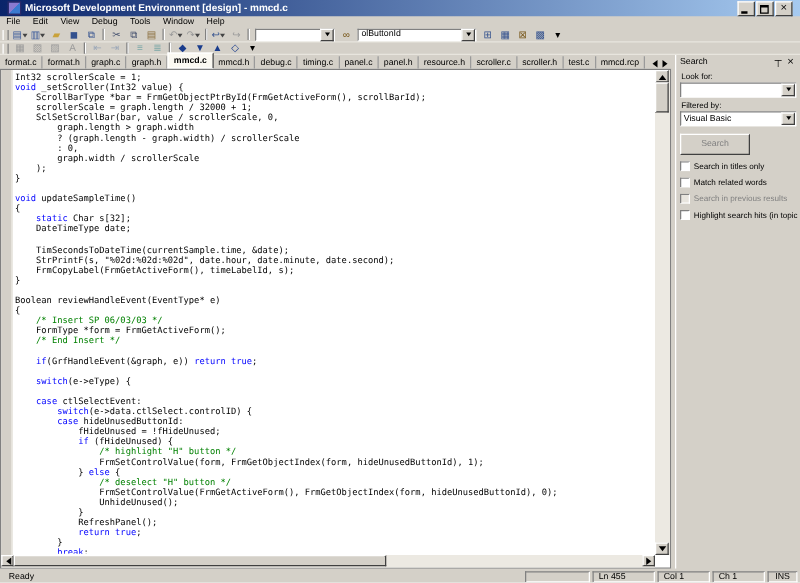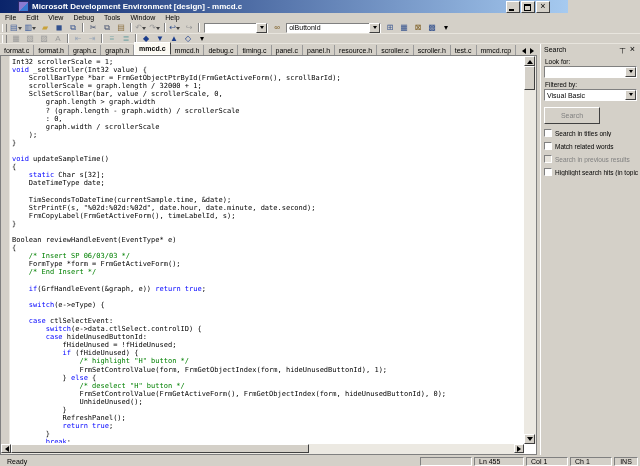--- a/index.html
+++ b/index.html
@@ -2,23 +2,23 @@
 <html><head>
 <meta charset="utf-8">
 <style>
   html,body{margin:0;padding:0}
   body{
     width:640px;height:466px;position:relative;overflow:hidden;
     background:#d4d0c8;font-family:"Liberation Sans",sans-serif;
     -webkit-font-smoothing:none;
   }
   
-  #titlebar{position:absolute;left:0;top:0;width:568px;height:13px;
+  #titlebar{position:absolute;left:0;top:0;width:640px;height:13px;
     background:linear-gradient(to right,#0a246a,#a6caf0);
-    display:flex;align-items:center;padding:0 18px;box-sizing:border-box;color:#fff}
+    display:flex;align-items:center;padding:0 6px;box-sizing:border-box;color:#fff}
   #app-icon{width:9px;height:9px;flex:none;
     background:linear-gradient(135deg,#8a7ad0 0 50%,#3a7ad0 50% 100%);border:1px solid #2a2a6a}
   #title-text{font-size:8px;font-weight:bold;margin-left:3px;flex:1;white-space:nowrap;overflow:hidden}
   .win-btn{width:12px;height:10px;flex:none;background:#d4d0c8;margin-left:1px;
     border:1px solid;border-color:#fff #404040 #404040 #fff;position:relative}
   .win-btn i{position:absolute;display:block}
   .g-min{left:2px;bottom:1px;width:5px;height:2px;background:#000}
   .g-rest{left:2px;top:2px;width:5px;height:4px;border:1px solid #000;border-top-width:2px}
   .g-close{left:0;top:0;width:100%;height:100%;text-align:center;font-size:8px;line-height:9px;color:#000;font-style:normal}
   

